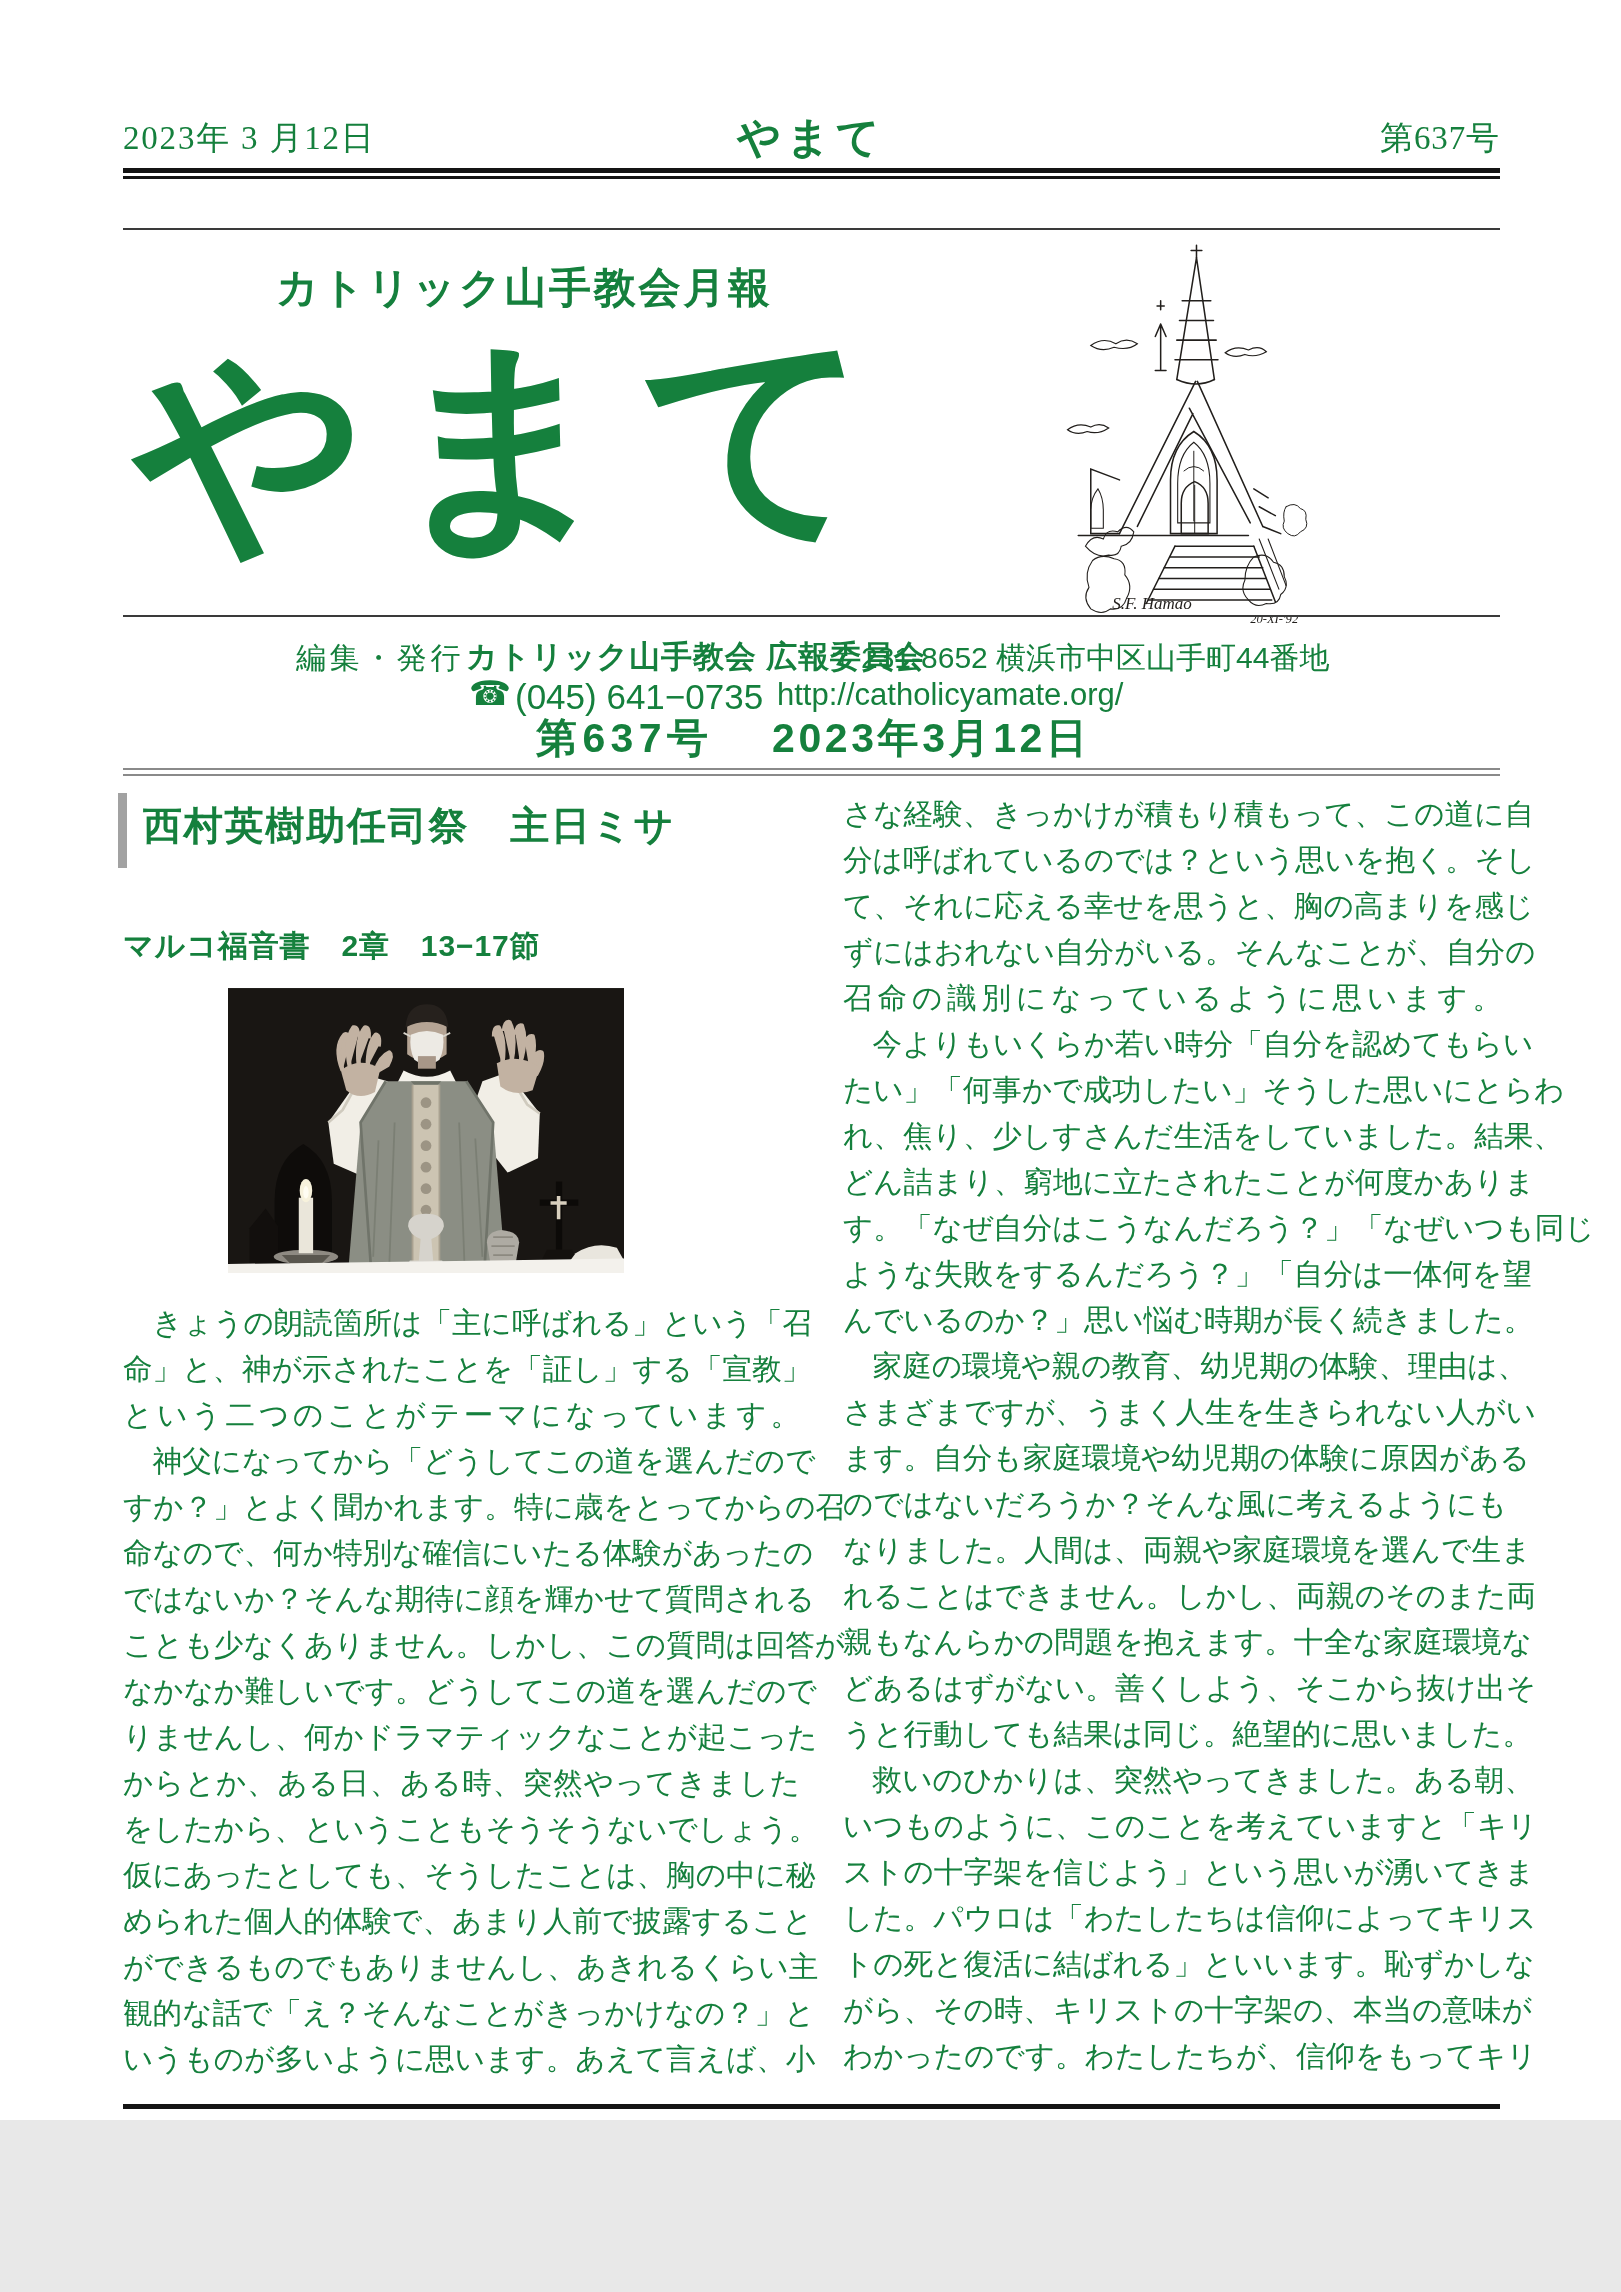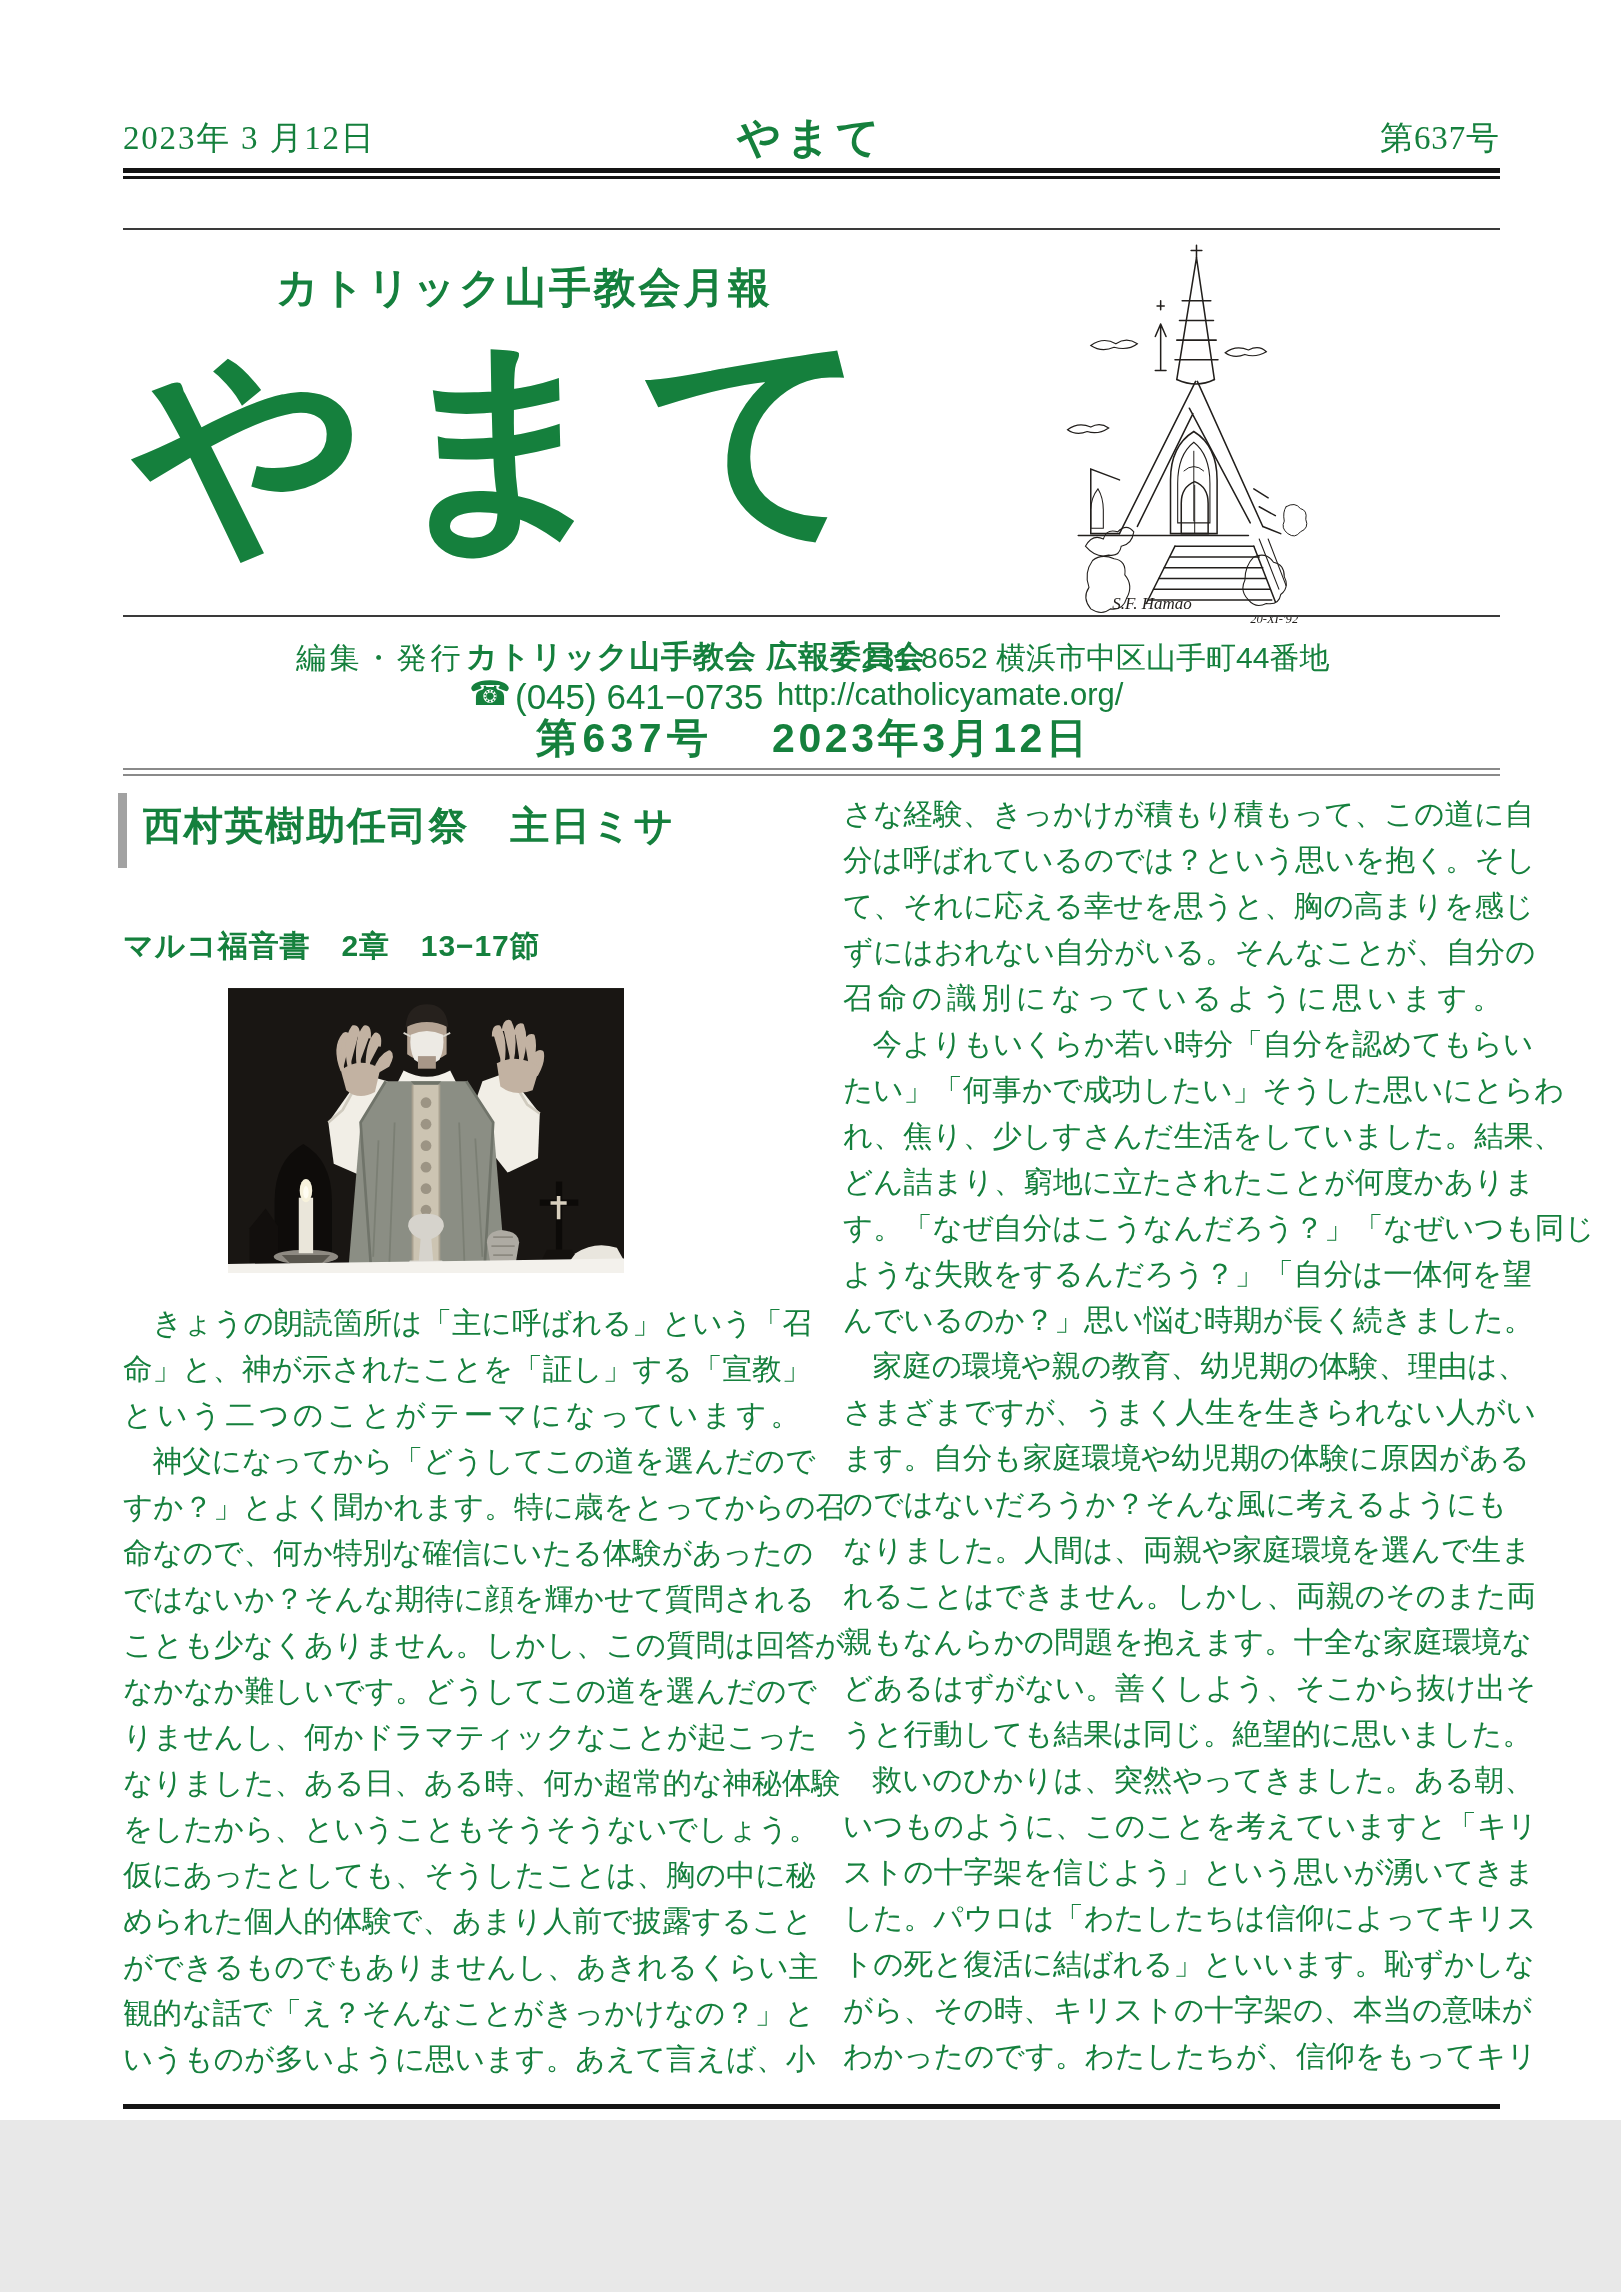--- a/index.html
+++ b/index.html
@@ -202,21 +202,21 @@
       <div class="bodyline">　きょうの朗読箇所は「主に呼ばれる」という「召</div>
       <div class="bodyline">命」と、神が示されたことを「証し」する「宣教」</div>
       <div class="bodyline">という二つのことがテーマになっています。</div>
       <div class="bodyline">　神父になってから「どうしてこの道を選んだので</div>
       <div class="bodyline">すか？」とよく聞かれます。特に歳をとってからの召</div>
       <div class="bodyline">命なので、何か特別な確信にいたる体験があったの</div>
       <div class="bodyline">ではないか？そんな期待に顔を輝かせて質問される</div>
       <div class="bodyline">ことも少なくありません。しかし、この質問は回答が</div>
       <div class="bodyline">なかなか難しいです。どうしてこの道を選んだので</div>
       <div class="bodyline">りませんし、何かドラマティックなことが起こった</div>
-      <div class="bodyline">なりました、ある日、ある時、何か超常的な神秘体験</div>
+      <div class="bodyline">からとか、ある日、ある時、突然やってきました</div>
       <div class="bodyline">をしたから、ということもそうそうないでしょう。</div>
       <div class="bodyline">仮にあったとしても、そうしたことは、胸の中に秘</div>
       <div class="bodyline">められた個人的体験で、あまり人前で披露すること</div>
       <div class="bodyline">ができるものでもありませんし、あきれるくらい主</div>
       <div class="bodyline">観的な話で「え？そんなことがきっかけなの？」と</div>
       <div class="bodyline">いうものが多いように思います。あえて言えば、小</div>
     </div>
   <div class="abs serif col col-right">
       <div class="bodyline">さな経験、きっかけが積もり積もって、この道に自</div>
       <div class="bodyline">分は呼ばれているのでは？という思いを抱く。そし</div>

